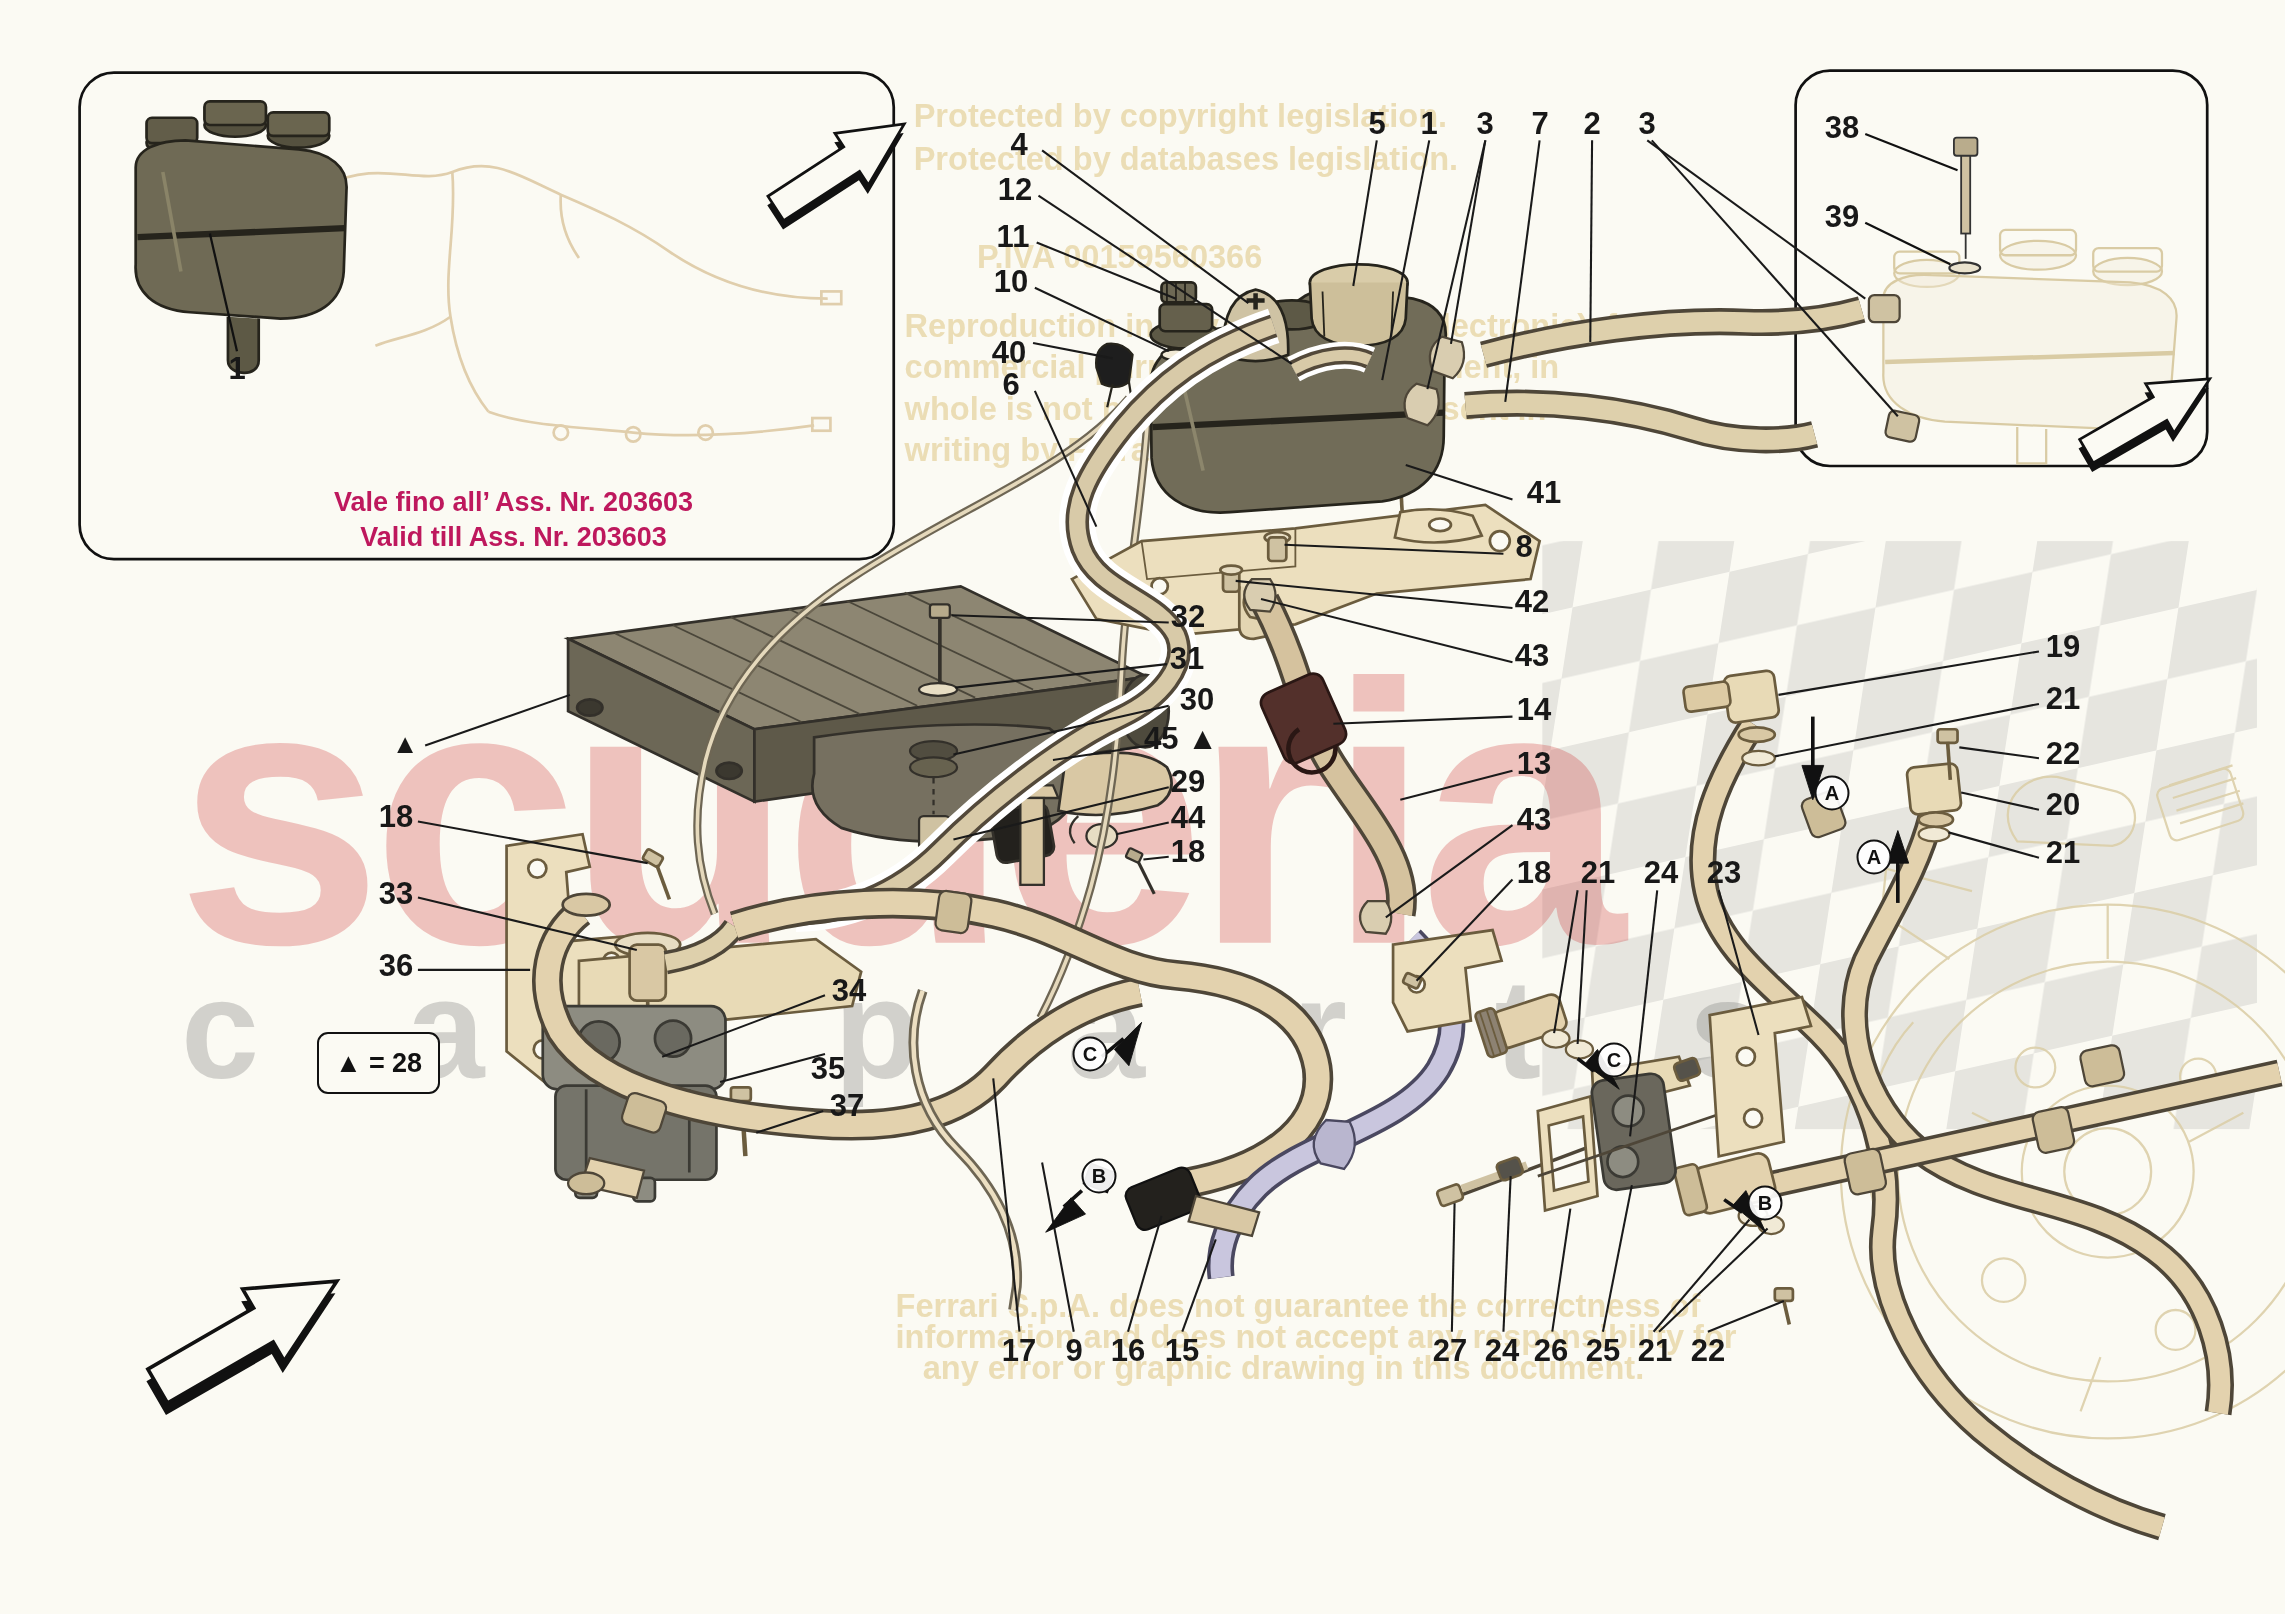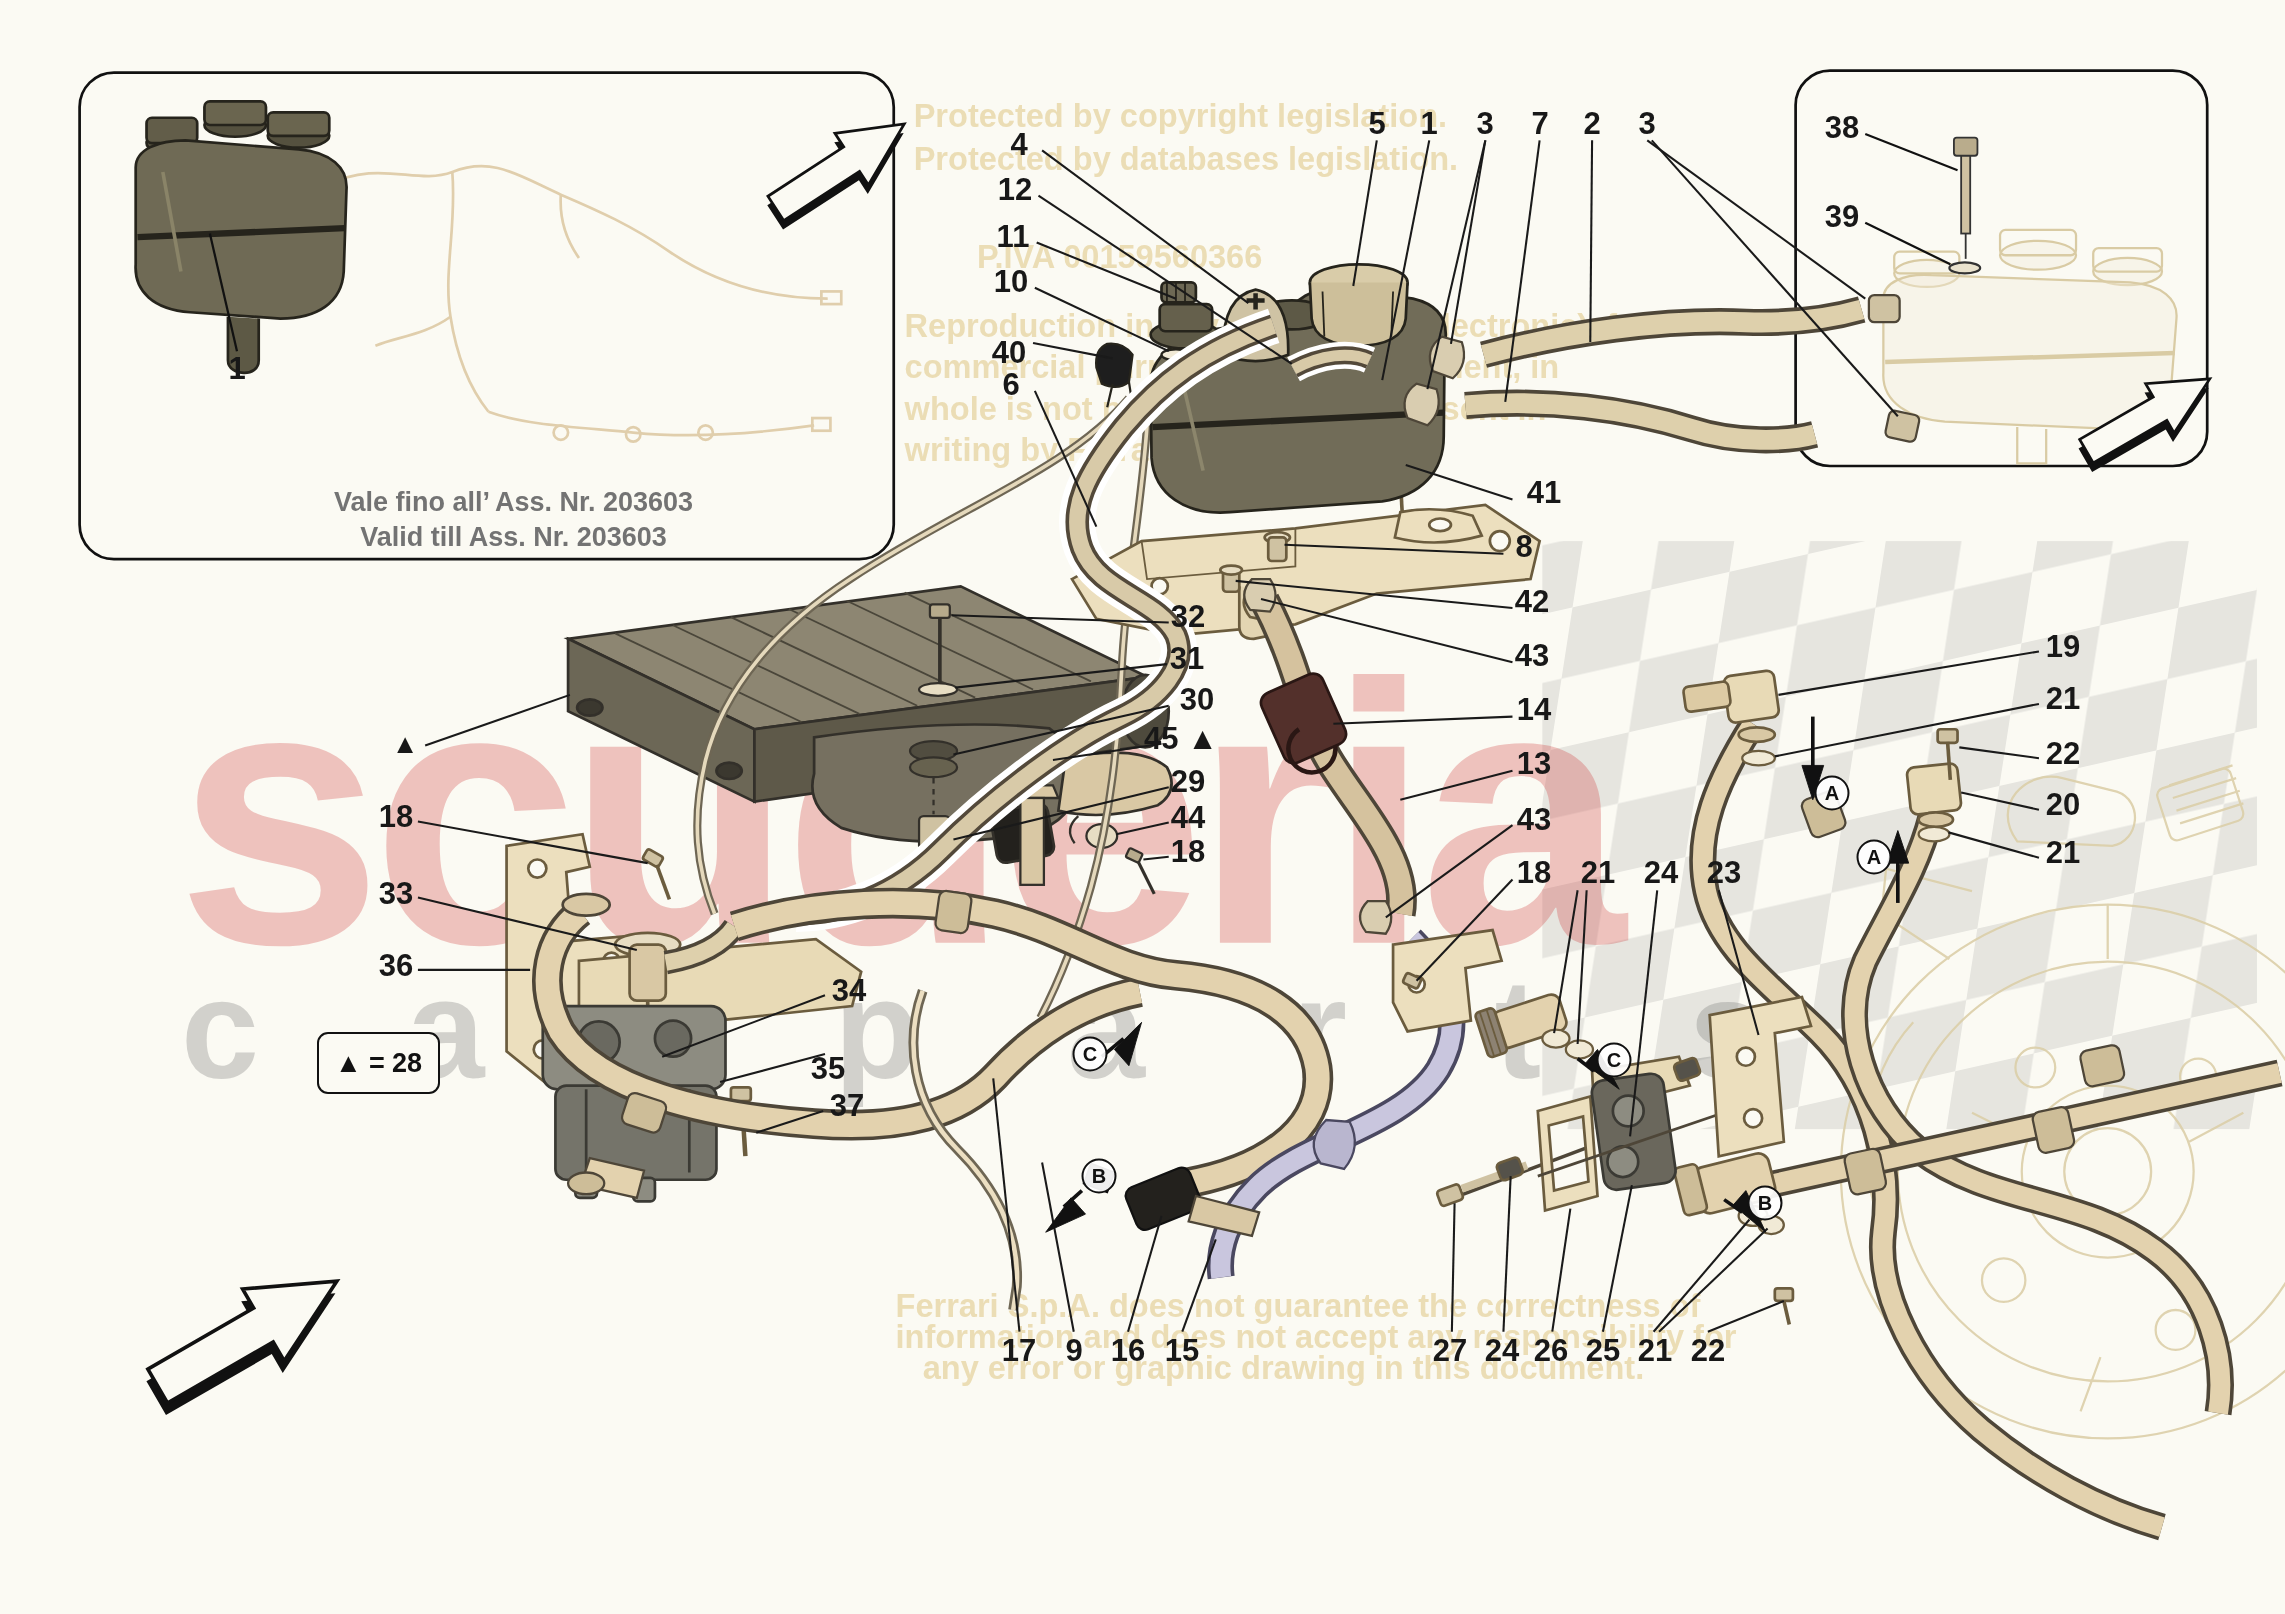--- a/index.html
+++ b/index.html
@@ -6,21 +6,21 @@
   #stage{position:relative;width:2285px;height:1615px;background:#fbfaf3;overflow:hidden;
          font-family:"Liberation Sans",sans-serif;}
   #art{position:absolute;left:0;top:0;}
   .callout{position:absolute;transform:translate(-50%,-50%);font:700 31px "Liberation Sans",sans-serif;
            color:#181818;white-space:nowrap;letter-spacing:0;}
   .callout.tri{font-size:27px;}
   .marker{position:absolute;transform:translate(-50%,-50%);width:31px;height:31px;border:2.7px solid #111;
           border-radius:50%;background:rgba(255,255,255,.92);display:flex;align-items:center;justify-content:center;
           font:700 20px "Liberation Sans",sans-serif;color:#111;}
   .caption{position:absolute;left:188px;top:485px;width:651px;text-align:center;
-           font:700 27px "Liberation Sans",sans-serif;color:#737373;line-height:35px;}
+           font:700 27px "Liberation Sans",sans-serif;color:#be185d;line-height:35px;}
   .legendbox{position:absolute;left:317px;top:1032px;width:119px;height:58px;border:2.7px solid #111;
              border-radius:11px;background:#fbfaf3;display:flex;align-items:center;justify-content:center;
              gap:7.2px;font:700 27px "Liberation Sans",sans-serif;color:#111;}
 </style>
 </head>
 <body>
 
 <div id="stage">
 
 <svg id="art" width="2285" height="1615" viewBox="0 0 2526 1785">

